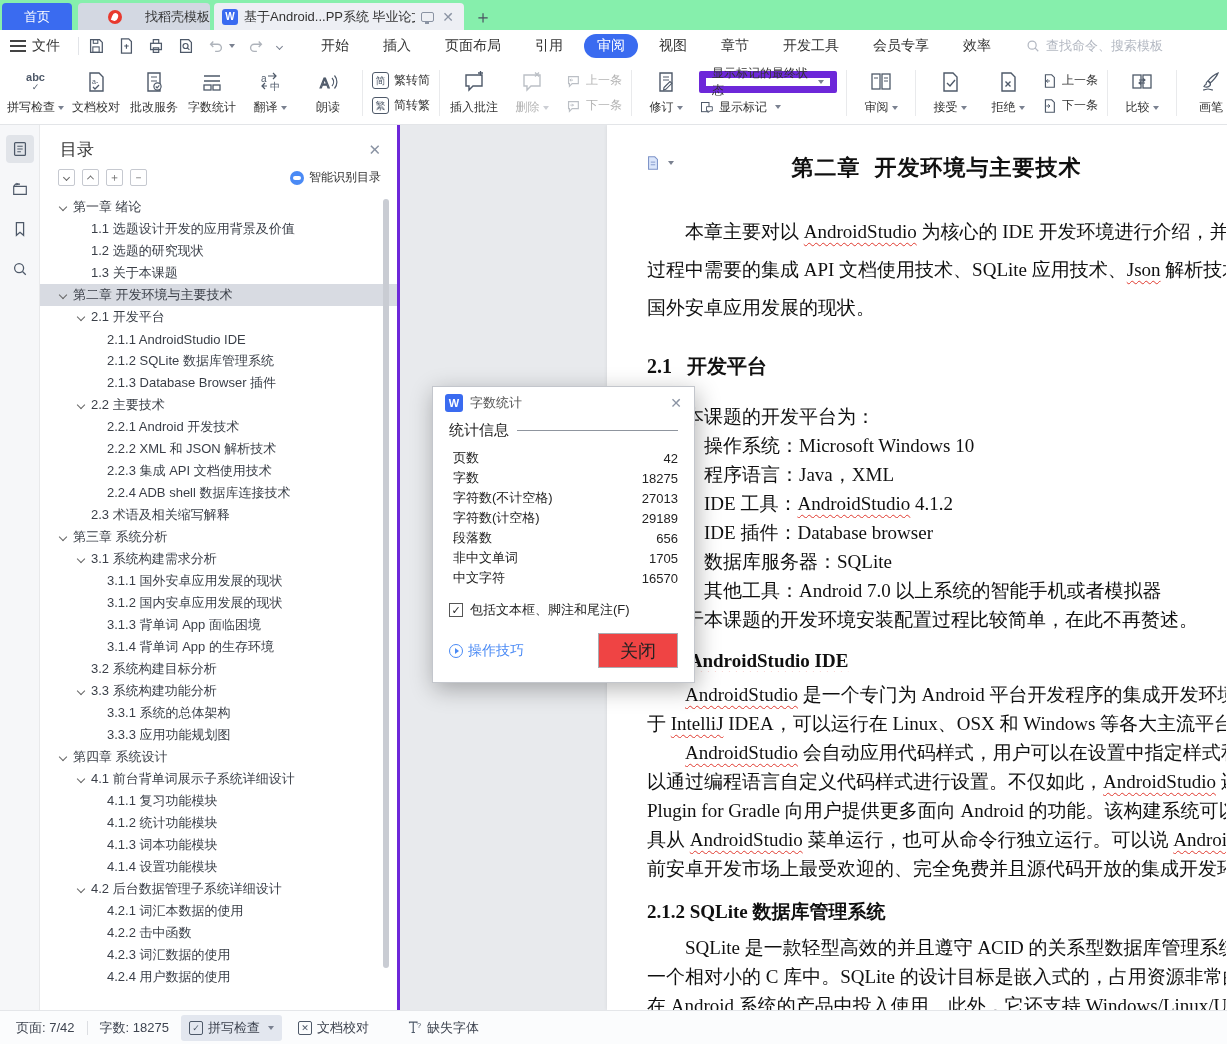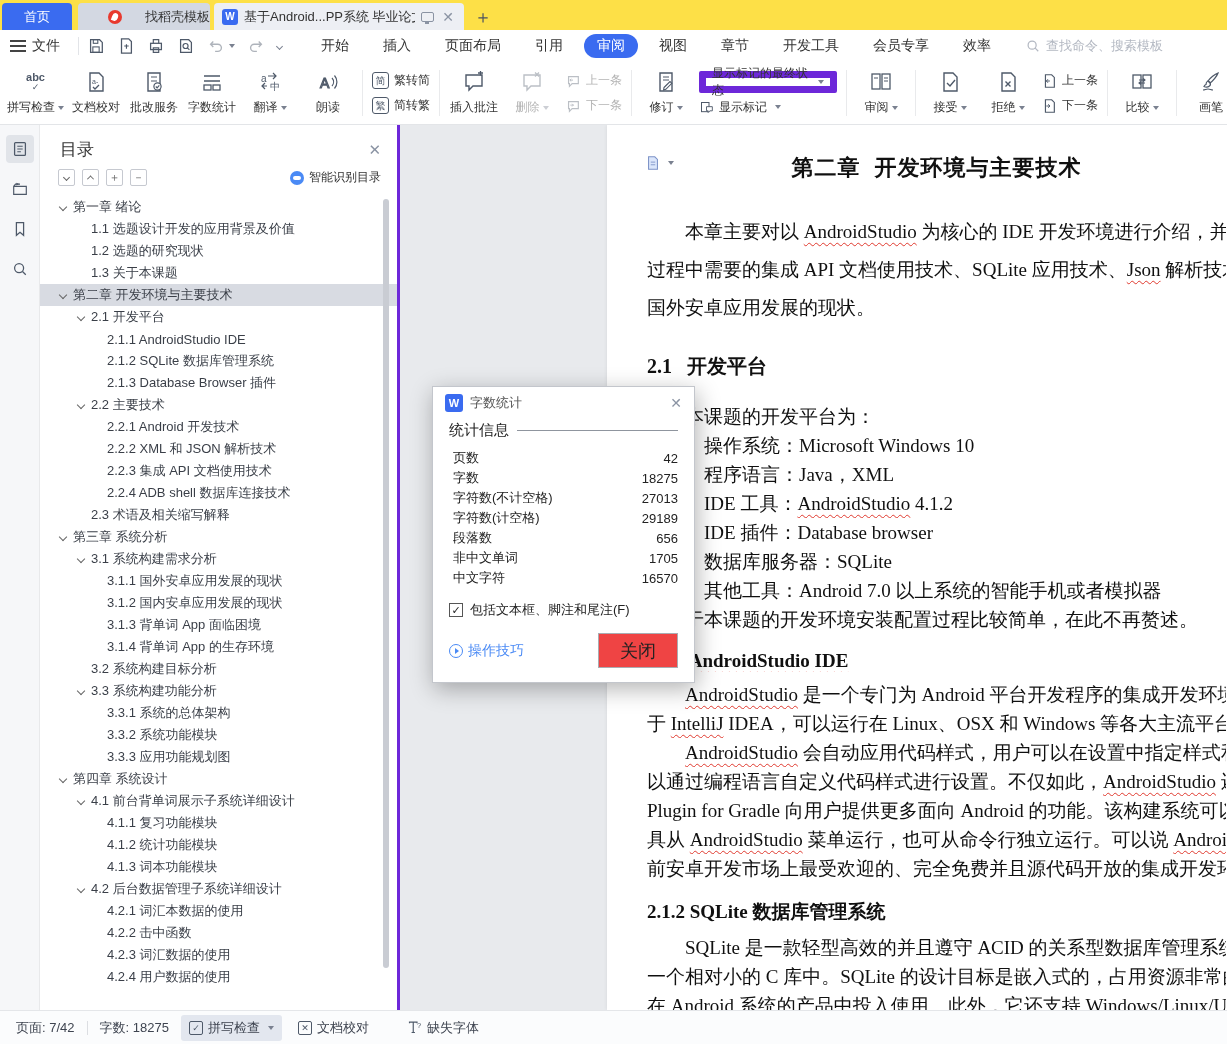--- a/index.html
+++ b/index.html
@@ -4,21 +4,21 @@
 <style>
   *{margin:0;padding:0;box-sizing:border-box;}
   html,body{width:1227px;height:1044px;overflow:hidden;}
   body{font-family:"Liberation Sans","DejaVu Sans",sans-serif;background:#e8eaed;position:relative;font-size:13px;color:#333;}
   svg{display:block;}
   .chev{display:inline-block;width:7px;height:7px;border-right:1.4px solid currentColor;border-bottom:1.4px solid currentColor;transform:rotate(45deg);}
   .chev.up{transform:rotate(-135deg);}
   .caret{display:inline-block;width:0;height:0;border-left:3.5px solid transparent;border-right:3.5px solid transparent;border-top:4px solid #7a8190;margin-left:3px;}
 
   
-  .titlebar{height:30px;background:#fde047;display:flex;align-items:stretch;padding-top:3px;}
+  .titlebar{height:30px;background:#86efac;display:flex;align-items:stretch;padding-top:3px;}
   .tab-home{width:70px;background:#3a6bf0;color:#fff;display:flex;align-items:center;justify-content:center;font-size:13px;border-radius:4px 4px 0 0;margin-left:2px;}
   .tab-template{width:132px;background:#d3d8e2;color:#333;display:flex;align-items:center;justify-content:flex-end;gap:23px;font-size:13px;border-radius:4px 4px 0 0;margin-left:6px;}
   .dk-logo{width:14px;height:14px;border-radius:50%;background:#e8392e;position:relative;}
   .dk-logo::after{content:"";position:absolute;left:4px;top:3px;width:6px;height:8px;border-radius:50% 50% 50% 0;background:#fff;transform:rotate(20deg);}
   .tab-doc{width:250px;background:#edeff4;color:#333;display:flex;align-items:center;gap:6px;font-size:13px;border-radius:4px 4px 0 0;margin-left:4px;padding:0 8px;}
   .wbadge{width:16px;height:16px;border-radius:3px;background:#3a6bf0;color:#fff;font-size:10px;font-weight:bold;display:flex;align-items:center;justify-content:center;flex:0 0 auto;}
   .tab-doc .label{white-space:nowrap;overflow:hidden;}
   .mini-monitor{width:13px;height:10px;border:1.3px solid #8a93a3;border-radius:2px;position:relative;flex:0 0 auto;}
   .mini-monitor::after{content:"";position:absolute;left:3px;bottom:-3px;width:4px;height:2px;background:#8a93a3;}
   .tab-close{color:#8a93a3;font-size:14px;padding:0 2px;flex:0 0 auto;}
@@ -507,41 +507,41 @@
           <span>3.2   系统构建目标分析</span>
         </div>
         <div class="toc-row lv2">
           <span class="chev"></span>
           <span>3.3   系统构建功能分析</span>
         </div>
         <div class="toc-row lv3 noarrow">
           <span>3.3.1 系统的总体架构</span>
         </div>
         <div class="toc-row lv3 noarrow">
-          <span>3.3.2 系统功能模块</span>
-        </div>
-        <div class="toc-row lv3 noarrow">
           <span>3.3.3 应用功能规划图</span>
         </div>
         <div class="toc-row lv1">
           <span class="chev"></span>
           <span>第四章 系统设计</span>
         </div>
         <div class="toc-row lv2">
           <span class="chev"></span>
           <span>4.1   前台背单词展示子系统详细设计</span>
         </div>
         <div class="toc-row lv3 noarrow">
           <span>4.1.1 复习功能模块</span>
         </div>
         <div class="toc-row lv3 noarrow">
           <span>4.1.2 统计功能模块</span>
         </div>
         <div class="toc-row lv3 noarrow">
           <span>4.1.3 词本功能模块</span>
+        </div>
+        <div class="toc-row lv3 noarrow">
+          <span>4.1.4 设置功能模块</span>
         </div>
         <div class="toc-row lv2">
           <span class="chev"></span>
           <span>4.2   后台数据管理子系统详细设计</span>
         </div>
         <div class="toc-row lv3 noarrow">
           <span>4.2.1 词汇本数据的使用</span>
         </div>
         <div class="toc-row lv3 noarrow">
           <span>4.2.2 击中函数</span>

